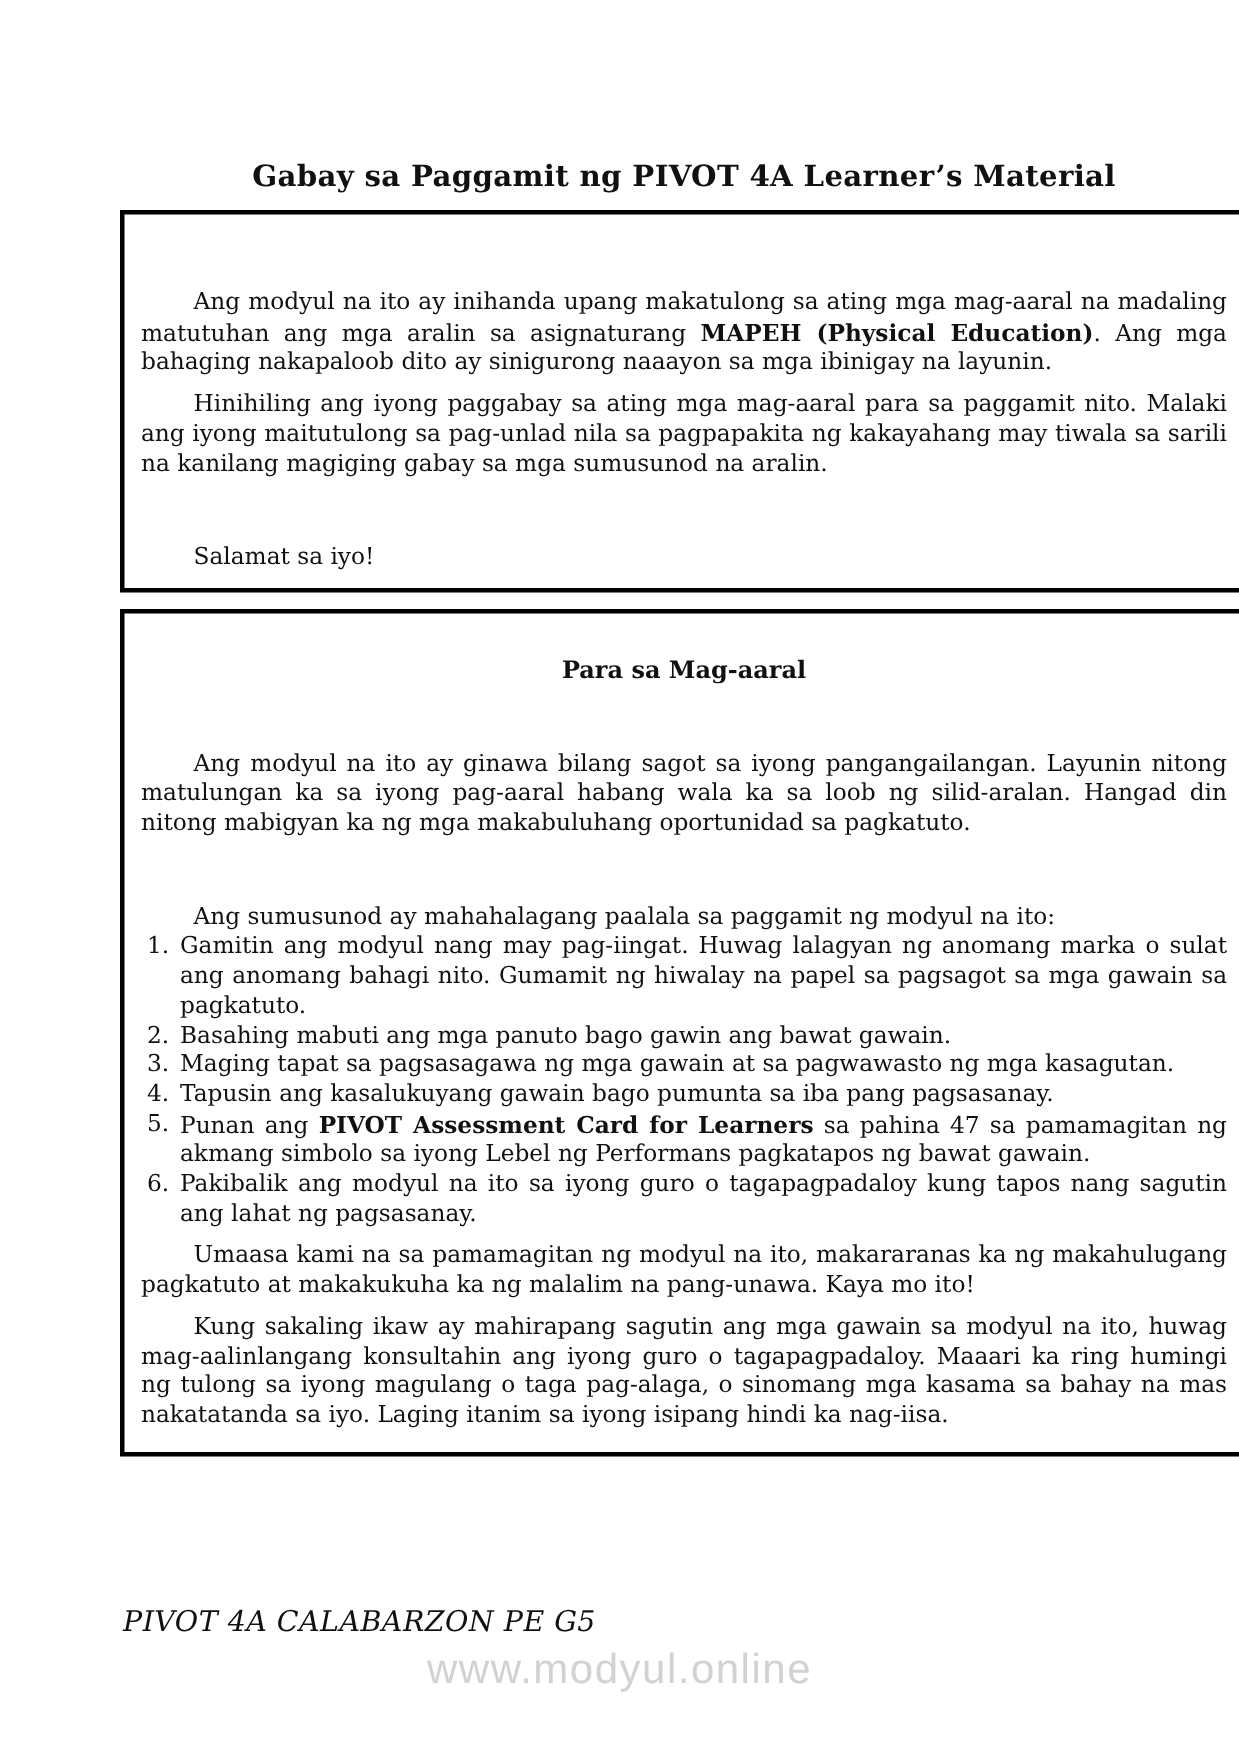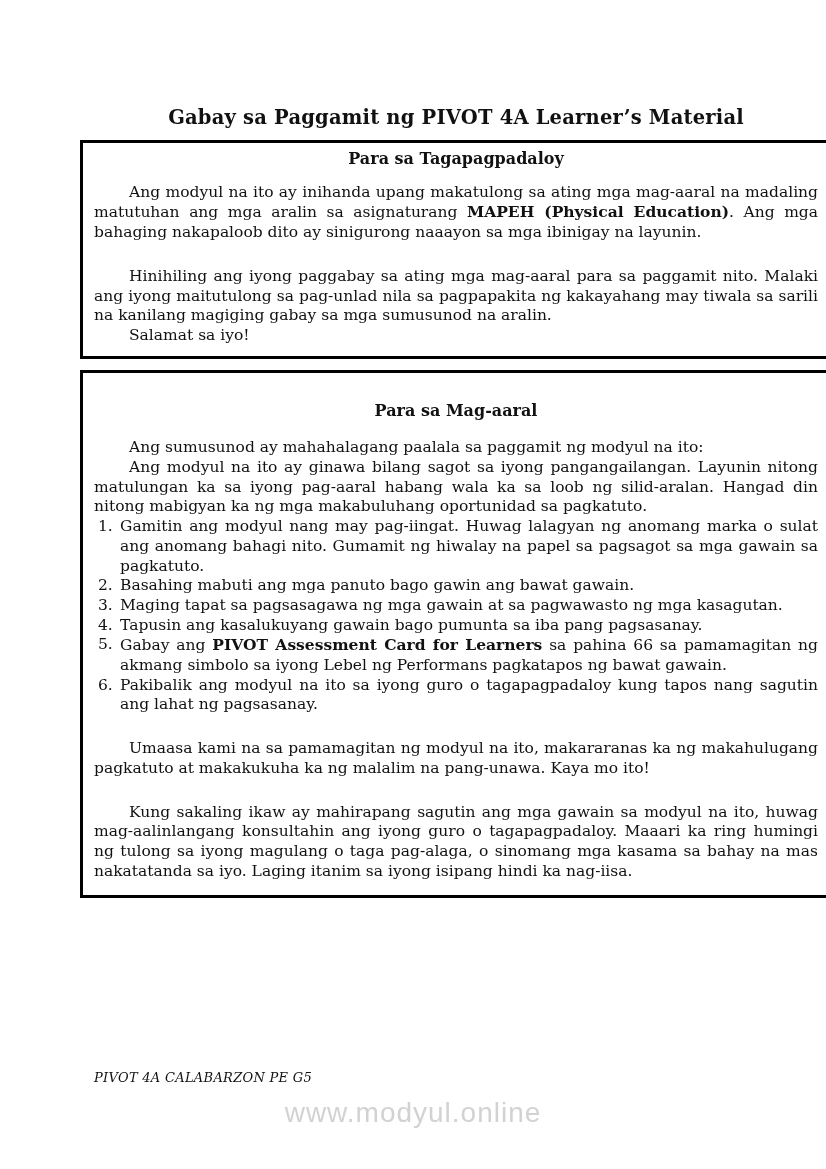--- a/index.html
+++ b/index.html
@@ -41,40 +41,41 @@
   .box-heading {
     text-align: center;
     font-weight: bold;
     font-size: 16px;
     margin-bottom: 14px;
   }
   .frame.second .box-heading { margin-bottom: 18px; }
   .para {
     text-align: justify;
     text-indent: 35px;
+    margin-top: 43px;
   }
-  .para.gap-before { margin-top: 24px; }
+  .para.gap-before { margin-top: 8px; }
   .para.gap-before-lg { }
   .num-list { margin: 0; }
   .num-item {
     position: relative;
     padding-left: 26px;
     text-align: justify;
   }
   .num-item .num {
     position: absolute;
     left: 4px;
     top: 0;
   }
   .footer-line {
     position: absolute;
-    left: 94px;
+    left: 82px;
     top: 1070px;
     font-style: italic;
-    font-size: 13px;
+    font-size: 19px;
     letter-spacing: 0.3px;
   }
   .watermark {
     position: absolute;
     left: 0;
     top: 1097px;
     width: 826px;
     text-align: center;
     font-family: "Liberation Sans", sans-serif;
     font-size: 28px;
@@ -84,51 +85,50 @@
 </style>
 </head>
 <body>
 
 <div class="page">
   <div class="content">
 
     <h1 class="doc-title">Gabay sa Paggamit ng PIVOT 4A Learner’s Material</h1>
 
     <div class="frame">
-      <div class="box-heading">Para sa Tagapagpadaloy</div>
       <p class="para"><span>Ang modyul na ito ay inihanda upang makatulong sa ating mga mag-aaral na madaling matutuhan ang mga aralin sa asignaturang </span><b>MAPEH (Physical Education)</b><span>. Ang mga bahaging nakapaloob dito ay sinigurong naaayon sa mga ibinigay na layunin.</span></p>
       <p class="para gap-before">Hinihiling ang iyong paggabay sa ating mga mag-aaral para sa paggamit nito. Malaki ang iyong maitutulong sa pag-unlad nila sa pagpapakita ng kakayahang may tiwala sa sarili na kanilang magiging gabay sa mga sumusunod na aralin.</p>
       <p class="para gap-before-lg">Salamat sa iyo!</p>
     </div>
 
     <div class="frame second">
       <div class="box-heading">Para sa Mag-aaral</div>
+      <p class="para">Ang modyul na ito ay ginawa bilang sagot sa iyong pangangailangan. Layunin nitong matulungan ka sa iyong pag-aaral habang wala ka sa loob ng silid-aralan. Hangad din nitong mabigyan ka ng mga makabuluhang oportunidad sa pagkatuto.</p>
       <p class="para">Ang sumusunod ay mahahalagang paalala sa paggamit ng modyul na ito:</p>
-      <p class="para">Ang modyul na ito ay ginawa bilang sagot sa iyong pangangailangan. Layunin nitong matulungan ka sa iyong pag-aaral habang wala ka sa loob ng silid-aralan. Hangad din nitong mabigyan ka ng mga makabuluhang oportunidad sa pagkatuto.</p>
 
       <div class="num-list">
         <div class="num-item">
           <span class="num">1.</span>
           <span>Gamitin ang modyul nang may pag-iingat. Huwag lalagyan ng anomang marka o sulat ang anomang bahagi nito. Gumamit ng hiwalay na papel sa pagsagot sa mga gawain sa pagkatuto.</span>
         </div>
         <div class="num-item">
           <span class="num">2.</span>
           <span>Basahing mabuti ang mga panuto bago gawin ang bawat gawain.</span>
         </div>
         <div class="num-item">
           <span class="num">3.</span>
           <span>Maging tapat sa pagsasagawa ng mga gawain at sa pagwawasto ng mga kasagutan.</span>
         </div>
         <div class="num-item">
           <span class="num">4.</span>
           <span>Tapusin ang kasalukuyang gawain bago pumunta sa iba pang pagsasanay.</span>
         </div>
         <div class="num-item">
           <span class="num">5.</span>
-          <span>Gabay ang </span><b>PIVOT Assessment Card for Learners</b><span> sa pahina 66 sa pamamagitan ng akmang simbolo sa iyong Lebel ng Performans pagkatapos ng bawat gawain.</span>
+          <span>Punan ang </span><b>PIVOT Assessment Card for Learners</b><span> sa pahina 47 sa pamamagitan ng akmang simbolo sa iyong Lebel ng Performans pagkatapos ng bawat gawain.</span>
         </div>
         <div class="num-item">
           <span class="num">6.</span>
           <span>Pakibalik ang modyul na ito sa iyong guro o tagapagpadaloy kung tapos nang sagutin ang lahat ng pagsasanay.</span>
         </div>
       </div>
 
       <p class="para gap-before">Umaasa kami na sa pamamagitan ng modyul na ito, makararanas ka ng makahulugang pagkatuto at makakukuha ka ng malalim na pang-unawa. Kaya mo ito!</p>
       <p class="para gap-before">Kung sakaling ikaw ay mahirapang sagutin ang mga gawain sa modyul na ito, huwag mag-aalinlangang konsultahin ang iyong guro o tagapagpadaloy. Maaari ka ring humingi ng tulong sa iyong magulang o taga pag-alaga, o sinomang mga kasama sa bahay na mas nakatatanda sa iyo. Laging itanim sa iyong isipang hindi ka nag-iisa.</p>
     </div>

